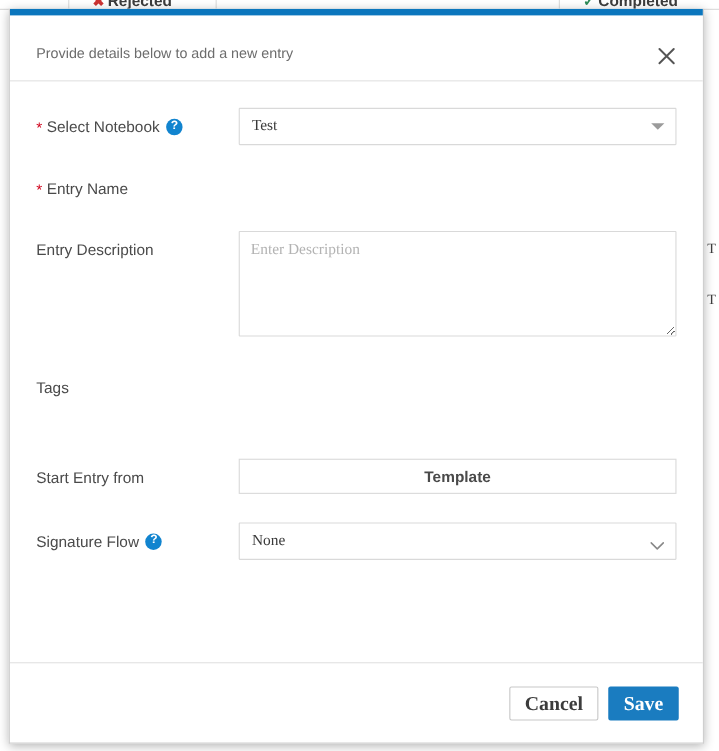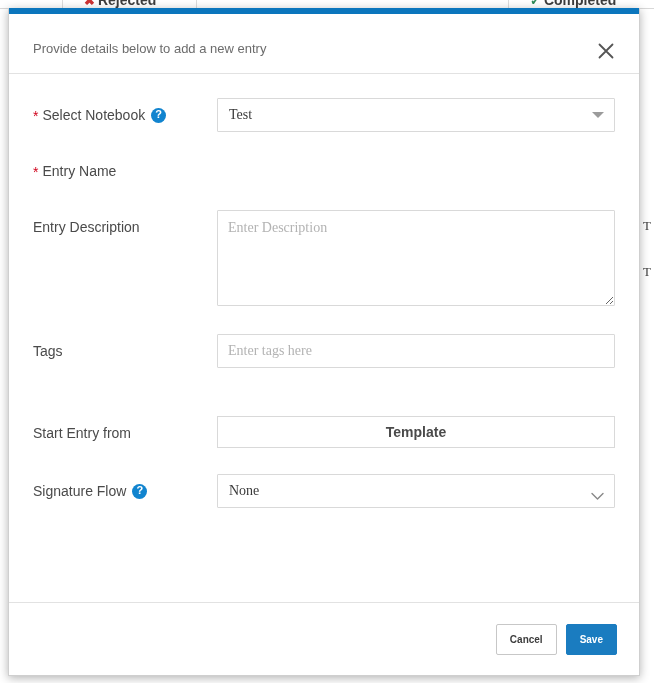--- a/index.html
+++ b/index.html
@@ -256,22 +256,22 @@
     flex: 0 0 auto;
     border-top: 1px solid #e2e2e2;
     padding: 16px 22px;
     display: flex;
     justify-content: flex-end;
     align-items: center;
     gap: 9px;
     height: 73px;
   }
   .btn {
-    font-family: Liberation Sans, sans-serif;
-    font-size: 10px;
+    font-family: Liberation Serif, serif;
+    font-size: 18px;
     font-weight: bold;
     height: 31px;
     padding: 0 13px;
     border-radius: 2px;
     cursor: pointer;
     line-height: 29px;
   }
   .btn-cancel {
     background: #ffffff;
     border: 1px solid #c7c7c7;
@@ -352,23 +352,20 @@
         </div>
         <div class="field-control">
           <textarea class="txt-area" placeholder="Enter Description" style=""></textarea>
         </div>
       </div>
 
       <div class="form-row row-tags">
         <div class="field-label">
           <span>Tags</span>
         </div>
-        <div class="field-control">
-          <input class="txt-input" type="text" placeholder="Enter tags here" style="">
-        </div>
       </div>
 
       <div class="form-row row-start">
         <div class="field-label">
           <span>Start Entry from</span>
         </div>
         <div class="field-control">
           <div class="toggle-group">
             <button class="toggle-btn">Template</button>
           </div>

